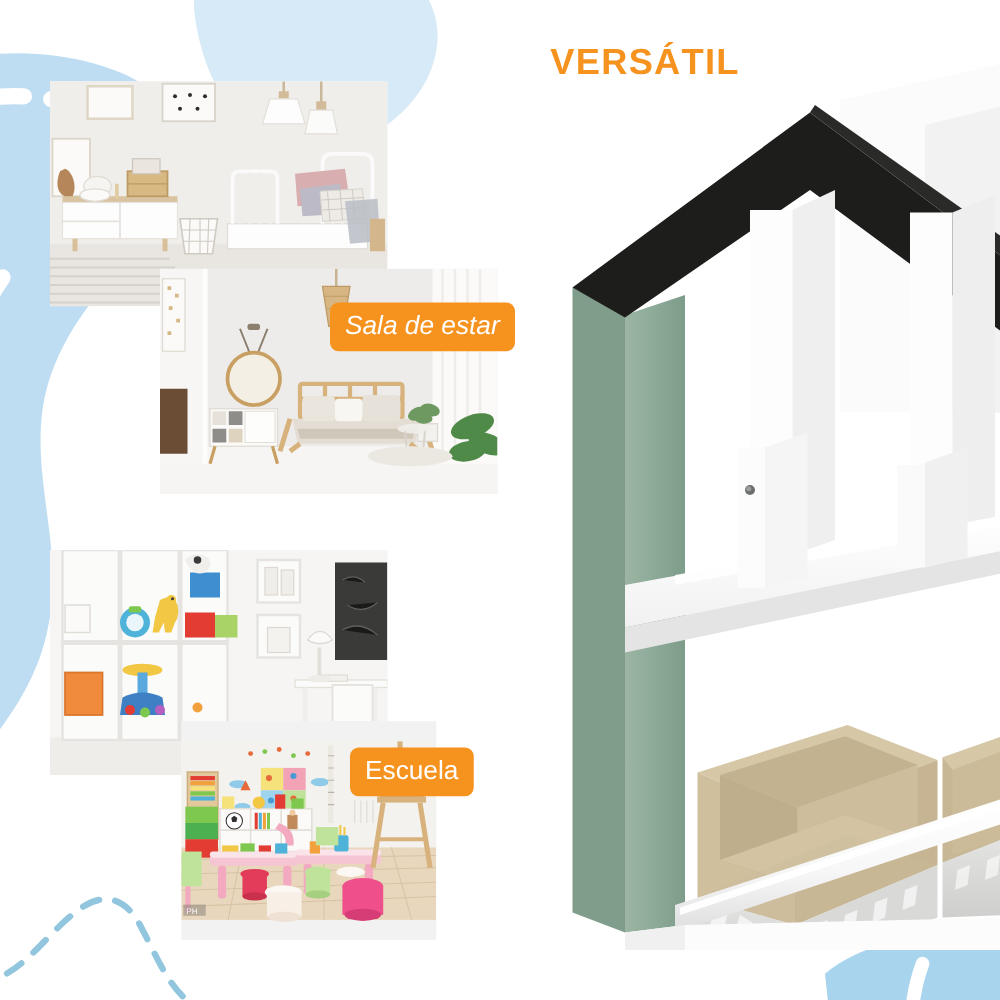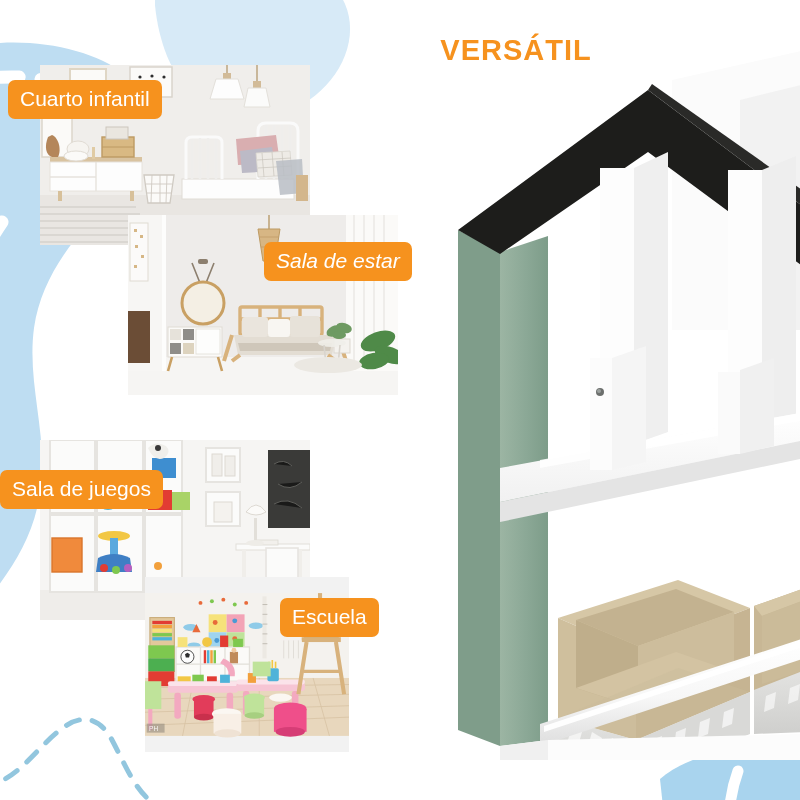--- a/index.html
+++ b/index.html
@@ -476,23 +476,21 @@
           <line x1="176" y1="58" x2="176" y2="80"></line>
         <line x1="182" y1="58" x2="182" y2="80"></line>
           <line x1="188" y1="58" x2="188" y2="80"></line>
       </g>
 
       <rect x="2" y="160" width="22" height="11" fill="#8d857a" opacity="0.55"></rect>
       <text x="5" y="169" font-family="Liberation Sans, sans-serif" font-size="8" fill="#ffffff" opacity="0.9">PH</text>
     </svg>
   </div>
 
-  <div class="label" id="label-kidsroom">Cuarto infantil</div>
   <div class="label" id="label-livingroom">Sala de estar</div>
-  <div class="label" id="label-playroom">Sala de juegos</div>
   <div class="label" id="label-school">Escuela</div>
 
   <div id="product">
     <svg viewBox="0 0 365 720" xmlns="http://www.w3.org/2000/svg">
       <defs>
         <linearGradient id="greenShade" x1="0" y1="0" x2="1" y2="0">
           <stop offset="0%" stop-color="#9cb5a3"></stop>
           <stop offset="55%" stop-color="#8ba896"></stop>
           <stop offset="100%" stop-color="#7d9c89"></stop>
         </linearGradient>

